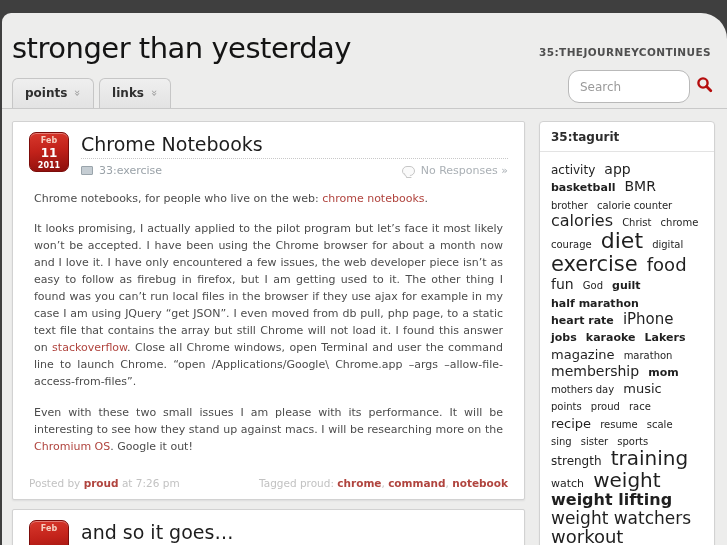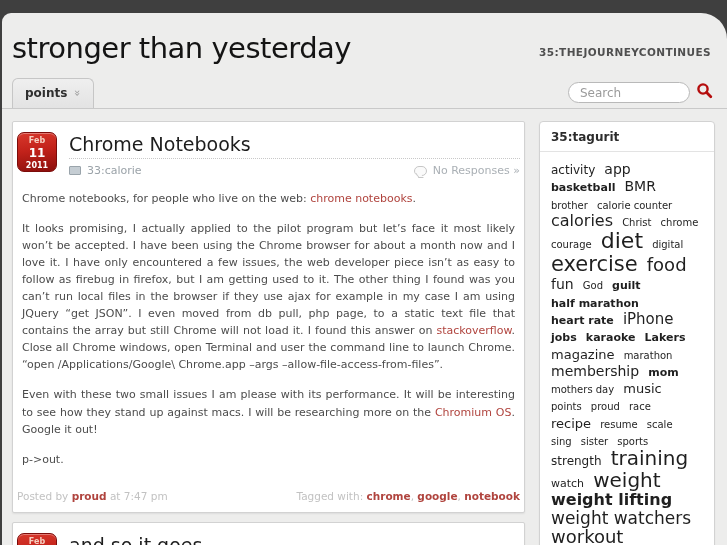--- a/index.html
+++ b/index.html
@@ -15,34 +15,34 @@
   .site-tagline { margin-left:auto; font-size:10.5px; font-weight:bold; color:#4f4f4f; letter-spacing:0.4px; padding-bottom:7px;text-align:center; }
 
   
   .navbar { display:flex; align-items:flex-end; margin:13px 0 0; padding:0 14px 0 10px;
             border-bottom:1px solid #c9c9c9; height:31px; }
   .tab { display:inline-flex; align-items:center; gap:7px; background:linear-gradient(#efefef,#e3e3e3);
          border:1px solid #c6c6c6; border-bottom:none; border-radius:6px 6px 0 0;
          padding:7px 12px 8px; margin-right:5px; font-size:12px; font-weight:bold; color:#2f2f2f; cursor:pointer; }
   .tab .chev { display:inline-block; transform:rotate(90deg); color:#9a9a9a; font-size:11px; font-weight:normal; line-height:8px; }
   .search-wrap { margin-left:auto; display:flex; align-items:center; padding-bottom:5px; }
-  .search-input { width:122px; height:21px; border:1px solid #b9b9b9; border-radius:11px;
+  .search-input { width:122px; height:33px; border:1px solid #b9b9b9; border-radius:11px;
                   padding:0 11px; font-size:12px; color:#555; background:#fff; outline:none;
                   font-family:"DejaVu Sans", sans-serif; }
   .search-input::placeholder { color:#9a9a9a; }
   .search-icon { margin-left:6px; display:inline-block; }
 
   
   .content { display:flex; gap:14px; padding:12px 14px 0 10px; align-items:flex-start; }
   .main-col { width:513px; flex:none; }
   .side-col { width:176px; flex:none; }
 
   
   .post { background:#fff; border:1px solid #d2d2d2; border-radius:2px;
-          box-shadow:0 1px 2px rgba(0,0,0,0.07); margin-bottom:9px; padding:10px 4px 10px; }
+          box-shadow:0 1px 2px rgba(0,0,0,0.07); margin-bottom:9px; padding:10px 16px 10px; }
   .post-header { display:flex; }
   .date-badge { width:40px; height:40px; flex:none; text-align:center; color:#fff;
                 border:1px solid #7c0c0a; border-radius:7px;
                 background:linear-gradient(173deg,#d8382c 0%,#c2221a 45%,#8c0f0c 100%);
                 box-shadow:inset 0 1px 0 rgba(255,255,255,0.35); }
   .db-month { font-size:8px; font-weight:bold; color:#f6cfc0; line-height:9px; padding-top:3px; }
   .db-day   { font-size:12px; font-weight:bold; line-height:16px; }
   .db-year  { font-size:8px; font-weight:bold; line-height:9px; }
   .ph-right { flex:1; min-width:0; margin-left:12px; }
   .post-title { font-size:19px; font-weight:normal; color:#1d1d1d; line-height:25px; }
@@ -84,20 +84,24 @@
     <h1 class="site-title">stronger than yesterday</h1>
     <div class="site-tagline">35:THEJOURNEYCONTINUES</div>
   </div>
 
   <div class="navbar">
     <div style="display:flex;align-items:flex-end;">
         <div class="tab">
           <span>points</span>
           <span class="chev">»</span>
         </div>
+        <div class="tab">
+          <span>links</span>
+          <span class="chev">»</span>
+        </div>
       </div>
     <div class="search-wrap">
       <input class="search-input" type="text" placeholder="Search" style="">
       <span class="search-icon">
         <svg width="17" height="17" viewBox="0 0 17 17">
           <circle cx="7" cy="7" r="4.6" fill="none" stroke="#b50d0d" stroke-width="2.4"></circle>
           <line x1="10.6" y1="10.6" x2="14.8" y2="14.8" stroke="#b50d0d" stroke-width="2.8" stroke-linecap="round"></line>
         </svg>
       </span>
     </div>
@@ -113,46 +117,45 @@
             <div class="db-month">Feb</div>
             <div class="db-day">11</div>
             <div class="db-year">2011</div>
           </div>
           <div class="ph-right">
             <div class="post-title">Chrome Notebooks</div>
             <div class="title-sep"></div>
             <div class="meta-row">
               <span class="meta-cat">
                 <span class="folder-icon"></span>
-                <span>33:calorie</span>
+                <span>33:exercise</span>
               </span>
               <span class="meta-resp">
                 <span class="bubble-icon"></span>
                 <span>No Responses »</span>
               </span>
             </div>
           </div>
         </div>
 
         <div class="post-body">
             <p><span>Chrome notebooks, for people who live on the web: </span><a class="red-link">chrome notebooks</a><span>.</span></p>
             <p><span>It looks promising, I actually applied to the pilot program but let’s face it most likely won’t be accepted. I have been using the Chrome browser for about a month now and I love it. I have only encountered a few issues, the web developer piece isn’t as easy to follow as firebug in firefox, but I am getting used to it. The other thing I found was you can’t run local files in the browser if they use ajax for example in my case I am using JQuery “get JSON”. I even moved from db pull, php page, to a static text file that contains the array but still Chrome will not load it. I found this answer on </span><a class="red-link">stackoverflow</a><span>. Close all Chrome windows, open Terminal and user the command line to launch Chrome. “open /Applications/Google\ Chrome.app –args –allow-file-access-from-files”.</span></p>
             <p><span>Even with these two small issues I am please with its performance. It will be interesting to see how they stand up against macs. I will be researching more on the </span><a class="red-link">Chromium OS</a><span>. Google it out!</span></p>
-            <p><span>p-&gt;out.</span></p>
           </div>
 
         <div class="post-footer">
           <span>
             <span>Posted by</span>
             <a>proud</a>
-            <span>at 7:47 pm</span>
+            <span>at 7:26 pm</span>
           </span>
           <span class="pf-right">
-            <span>Tagged with:</span>
-            <span><a>chrome</a><span class="pf-sep">, </span><a>google</a><span class="pf-sep">, </span><a>notebook</a></span>
+            <span>Tagged proud:</span>
+            <span><a>chrome</a><span class="pf-sep">, </span><a>command</a><span class="pf-sep">, </span><a>notebook</a></span>
           </span>
         </div>
       </div>
 
       <div class="post cut">
         <div class="post-header">
           <div class="date-badge">
             <div class="db-month">Feb</div>
 
           </div>

